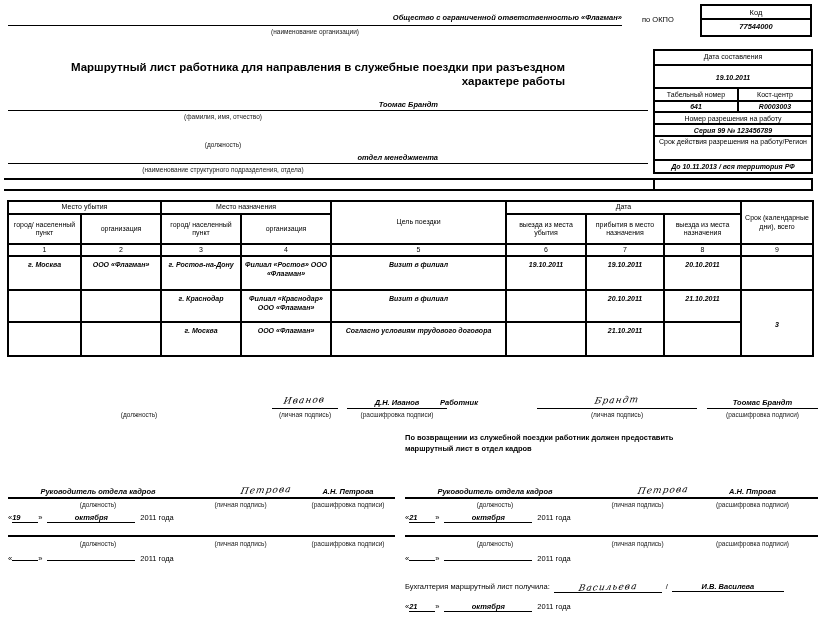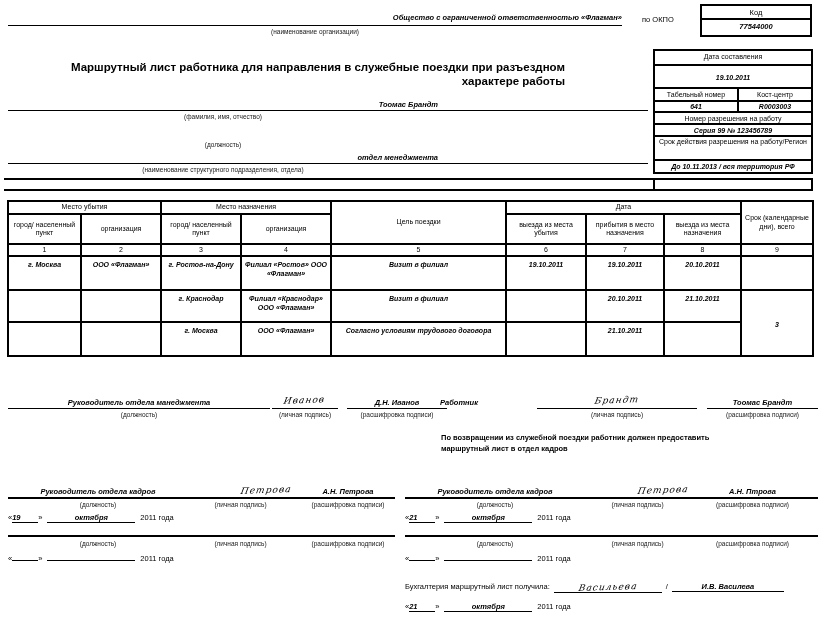--- a/index.html
+++ b/index.html
@@ -172,23 +172,20 @@
         <td class="val">г. Москва</td>
         <td class="val">ООО «Флагман»</td>
         <td class="val">Согласно условиям трудового договора</td>
         <td class="val"></td>
         <td class="val">21.10.2011</td>
         <td class="val"></td>
       </tr>
     </tbody>
   </table>
 
-  <div class="sigcell f8" style="left:8px;top:394px;width:262px;">
-    <div class="inner val">Руководитель отдела манеджмента</div>
-  </div>
   <div class="abs hint" style="left:8px;top:411px;width:262px;">(должность)</div>
 
   <div class="sigcell" style="left:272px;top:394px;width:66px;">
     <div class="inner"><span class="script">Иванов</span></div>
   </div>
   <div class="abs hint" style="left:272px;top:411px;width:66px;">(личная подпись)</div>
 
   <div class="sigcell f8" style="left:347px;top:394px;width:100px;">
     <div class="inner val">Д.Н. Иванов</div>
   </div>
@@ -199,21 +196,21 @@
   <div class="sigcell" style="left:537px;top:394px;width:160px;">
     <div class="inner"><span class="script">Брандт</span></div>
   </div>
   <div class="abs hint" style="left:537px;top:411px;width:160px;">(личная подпись)</div>
 
   <div class="sigcell f8" style="left:707px;top:394px;width:111px;">
     <div class="inner val">Тоомас Брандт</div>
   </div>
   <div class="abs hint" style="left:707px;top:411px;width:111px;">(расшифровка подписи)</div>
 
-  <div class="abs note" style="left:405px;top:433px;width:310px;margin-left:36px;">По возвращении из служебной поездки работник должен предоставить маршрутный лист в отдел кадров</div>
+  <div class="abs note" style="left:405px;top:433px;width:310px;">По возвращении из служебной поездки работник должен предоставить маршрутный лист в отдел кадров</div>
 
   <div class="srow f8" style="left:8px;top:484px;width:387px;">
     <span class="val" style="left:0;width:180px;">Руководитель отдела кадров</span>
     <span style="left:185px;width:95px;">
         <span class="script">Петрова</span>
       </span>
     <span class="val" style="left:290px;width:100px;">А.Н. Петрова</span>
   </div>
   <div class="abs hints-line" style="left:8px;top:501px;width:387px;">
     <span class="hint" style="left:0;width:180px;">(должность)</span>

